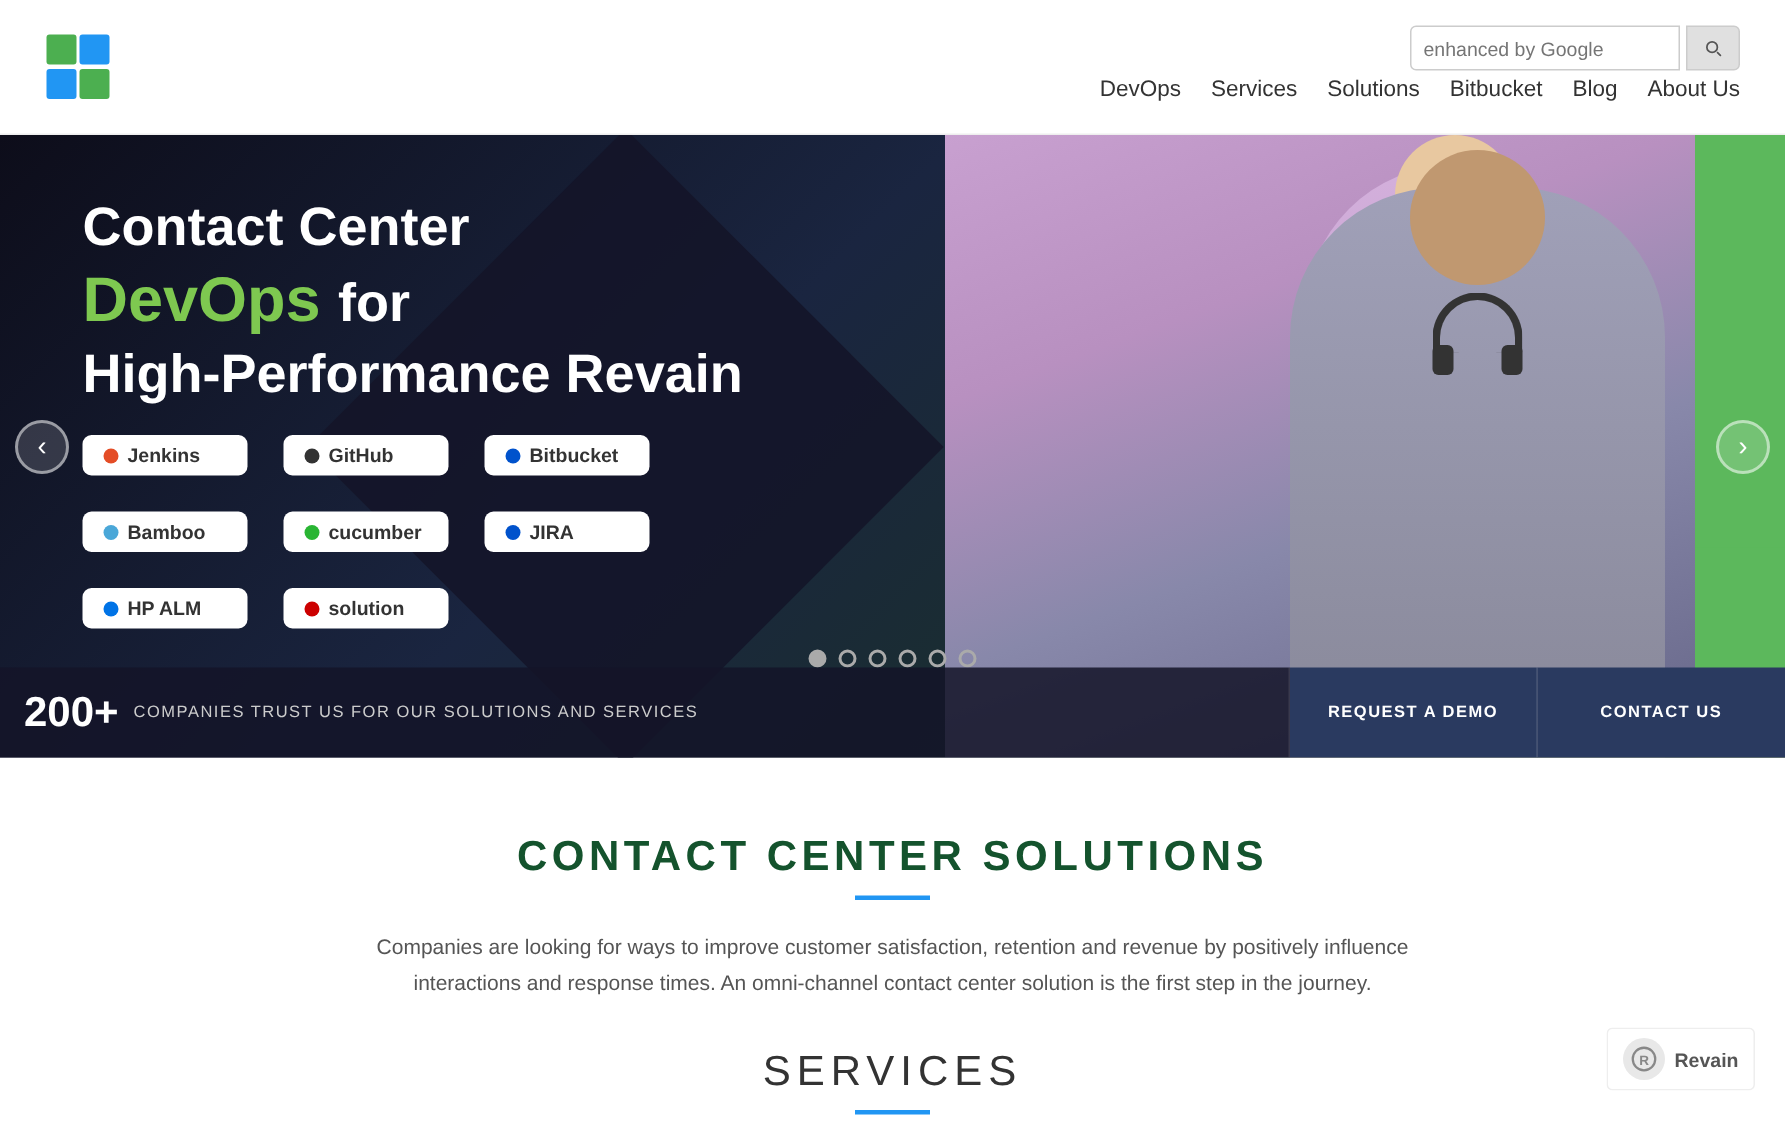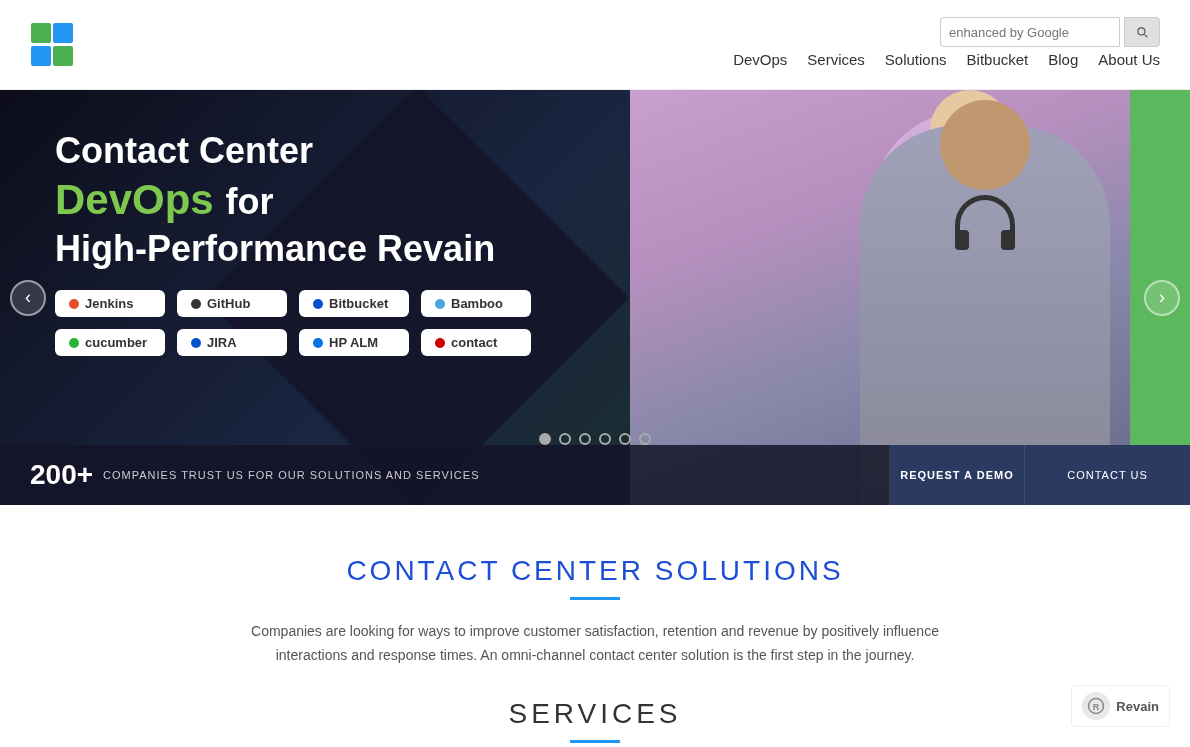--- a/index.html
+++ b/index.html
@@ -232,21 +232,21 @@
     .hero-title3 {
       font-size: 36px;
       font-weight: bold;
       color: #fff;
       margin-bottom: 20px;
     }
 
     .tool-logos {
       display: flex;
       flex-wrap: wrap;
-      gap: 12px;
+      gap: 24px;
       max-width: 480px;
     }
     .tool-logo {
       background: #fff;
       border-radius: 6px;
       padding: 6px 14px;
       display: flex;
       align-items: center;
       gap: 6px;
       font-size: 13px;
@@ -308,74 +308,74 @@
       right: 0;
       height: 60px;
       display: flex;
       z-index: 10;
     }
     .hero-stat {
       flex: 1;
       background: rgba(20,20,40,0.85);
       display: flex;
       align-items: center;
-      padding: 0 30px;
+      padding: 0 16px;
       border-right: 1px solid rgba(255,255,255,0.1);
       text-align: right;
     }
     .hero-stat-number {
       font-size: 28px;
       font-weight: bold;
       color: #fff;
       margin-right: 10px;
     }
     .hero-stat-text {
       font-size: 11px;
       color: #ccc;
       letter-spacing: 1px;
       text-transform: uppercase;
     }
     .hero-btn-demo {
-      width: 135px;
+      width: 165px;
       background: #2a3a60;
       display: flex;
       align-items: center;
       justify-content: center;
       font-size: 11px;
       font-weight: bold;
       color: #fff;
       letter-spacing: 1px;
       text-transform: uppercase;
       cursor: pointer;
       border-right: 1px solid rgba(255,255,255,0.1);
     }
     .hero-btn-contact {
       width: 165px;
       background: #2a3a60;
       display: flex;
       align-items: center;
       justify-content: center;
       font-size: 11px;
-      font-weight: normal;
+      font-weight: bold;
       color: #fff;
       letter-spacing: 1px;
       text-transform: uppercase;
       cursor: pointer;
     }
 
     
     .content-section {
       padding: 50px 30px 30px;
       text-align: center;
       background: #fff;
     }
     .section-title {
       font-size: 28px;
-      font-weight: 400;
-      color: #1d4ed8;
+      font-weight: 700;
+      color: #14532d;
       letter-spacing: 3px;
       text-transform: uppercase;
       margin-bottom: 10px;
     }
     .section-underline {
       width: 50px;
       height: 3px;
       background: #2196f3;
       margin: 0 auto 20px;
     }
@@ -514,21 +514,21 @@
       <div class="tool-logo">
         <div class="tool-dot" style="background:#0052cc;"></div>
         <span>JIRA</span>
       </div>
       <div class="tool-logo">
         <div class="tool-dot" style="background:#0073e6;"></div>
         <span>HP ALM</span>
       </div>
       <div class="tool-logo">
         <div class="tool-dot" style="background:#c00;"></div>
-        <span>contact</span>
+        <span>solution</span>
       </div>
     </div>
   </div>
 
   <div class="slider-dots">
     <div class="dot active"></div>
     <div class="dot"></div>
     <div class="dot"></div>
     <div class="dot"></div>
     <div class="dot"></div>

